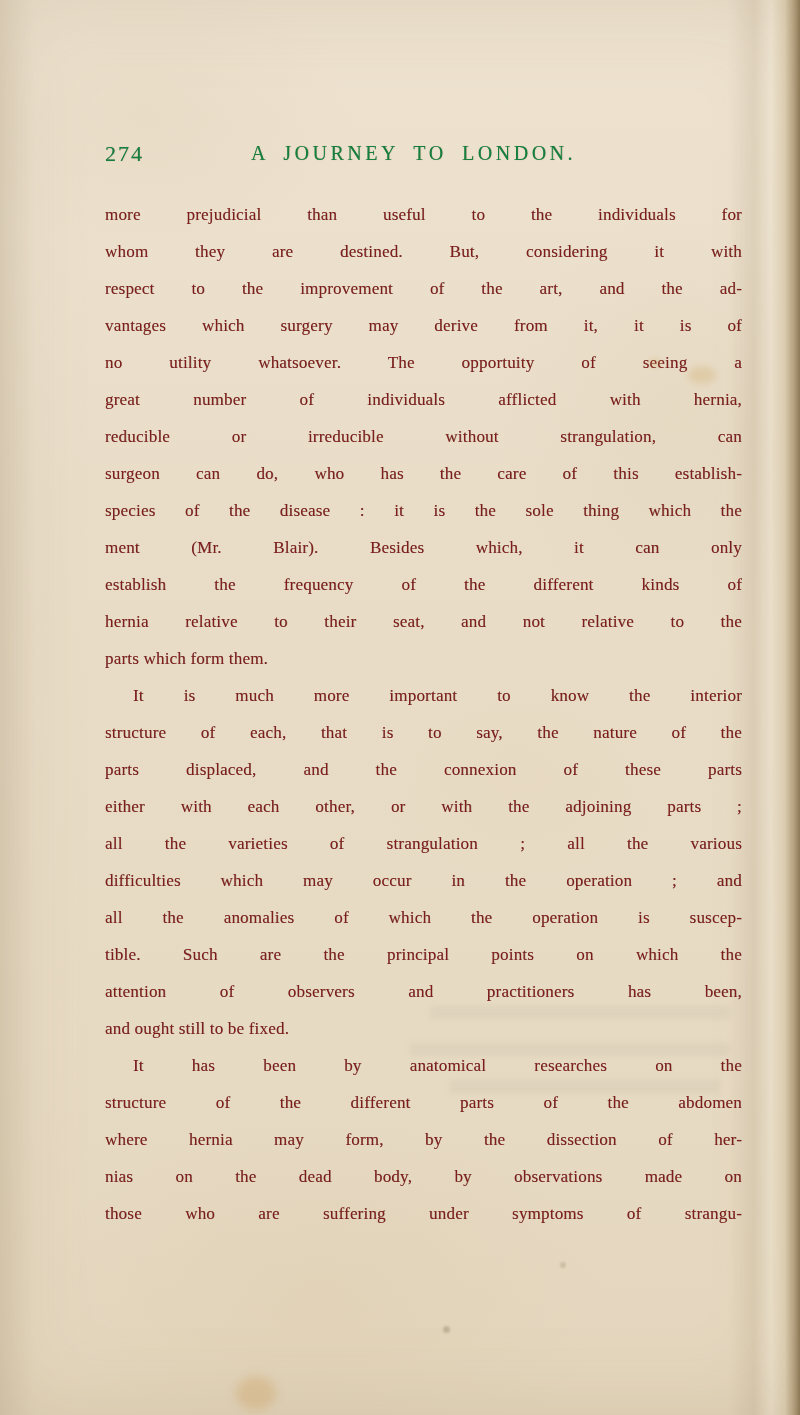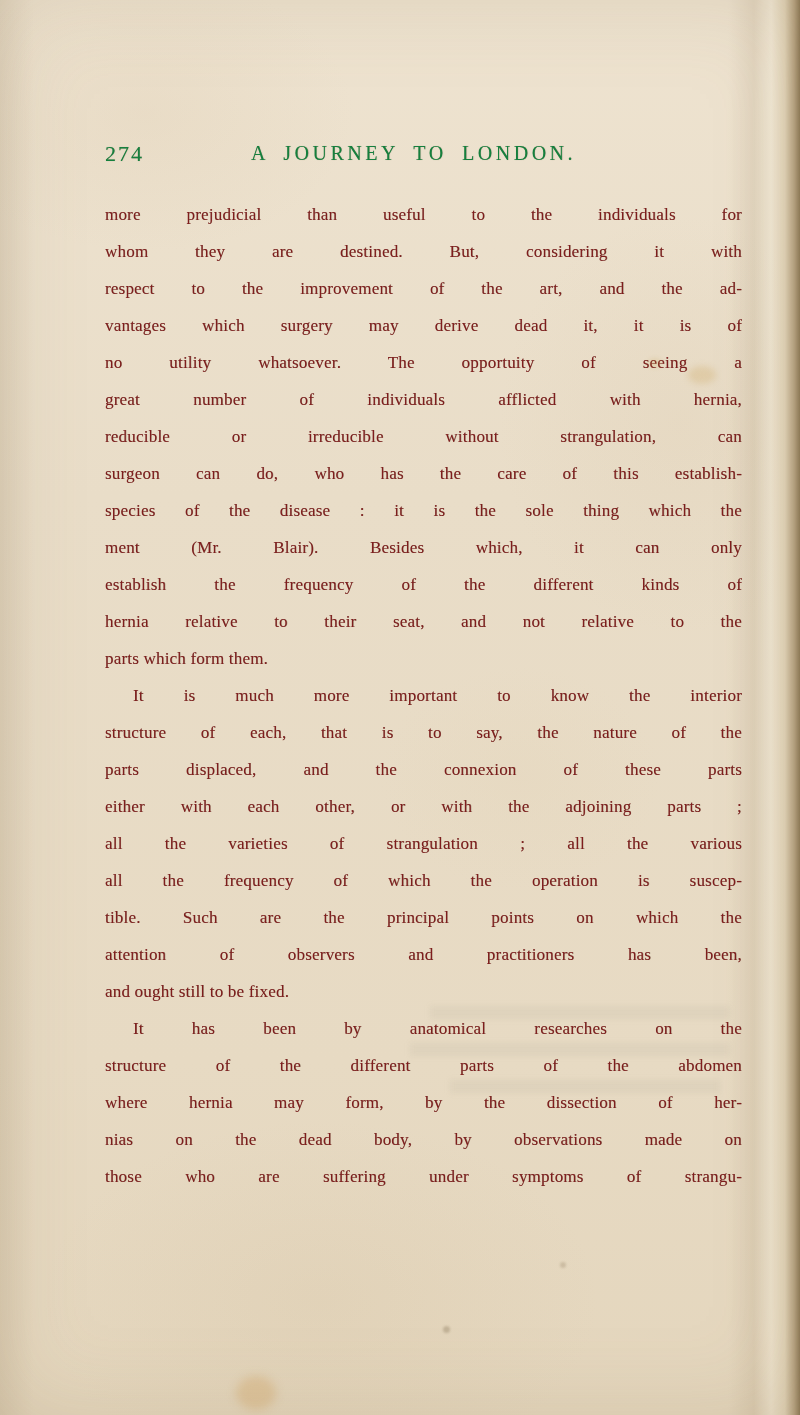--- a/index.html
+++ b/index.html
@@ -106,38 +106,39 @@
 <div class="header">
   <span class="page-number">274</span>
   <span class="running-title">A JOURNEY TO LONDON.</span>
 </div>
 
 <div class="text-block">
   <div class="para">
     <div class="line">more prejudicial than useful to the individuals for</div>
     <div class="line">whom they are destined.  But, considering it with</div>
     <div class="line">respect to the improvement of the art, and the ad-</div>
-    <div class="line">vantages which surgery may derive dead it, it is of</div>
+    <div class="line">vantages which surgery may derive from it, it is of</div>
     <div class="line">no utility whatsoever.  The opportuity of seeing a</div>
     <div class="line">great number of individuals afflicted with hernia,</div>
     <div class="line">reducible or irreducible without strangulation, can</div>
     <div class="line">surgeon can do, who has the care of this establish-</div>
     <div class="line">species of the disease : it is the sole thing which the</div>
     <div class="line">ment (Mr. Blair).  Besides which, it can only</div>
     <div class="line">establish the frequency of the different kinds of</div>
     <div class="line">hernia relative to their seat, and not relative to the</div>
     <div class="line end">parts which form them.</div>
   </div>
   <div class="para">
     <div class="line indent">It is much more important to know the interior</div>
     <div class="line">structure of each, that is to say, the nature of the</div>
     <div class="line">parts displaced, and the connexion of these parts</div>
     <div class="line">either with each other, or with the adjoining parts ;</div>
     <div class="line">all the varieties of strangulation ; all the various</div>
-    <div class="line">all the frequency of which the operation is suscep-</div>
+    <div class="line">difficulties which may occur in the operation ; and</div>
+    <div class="line">all the anomalies of which the operation is suscep-</div>
     <div class="line">tible.  Such are the principal points on which the</div>
     <div class="line">attention of observers and practitioners has been,</div>
     <div class="line end">and ought still to be fixed.</div>
   </div>
   <div class="para">
     <div class="line indent">It has been by anatomical researches on the</div>
     <div class="line">structure of the different parts of the abdomen</div>
     <div class="line">where hernia may form, by the dissection of her-</div>
     <div class="line">nias on the dead body, by observations made on</div>
     <div class="line">those who are suffering under symptoms of strangu-</div>

